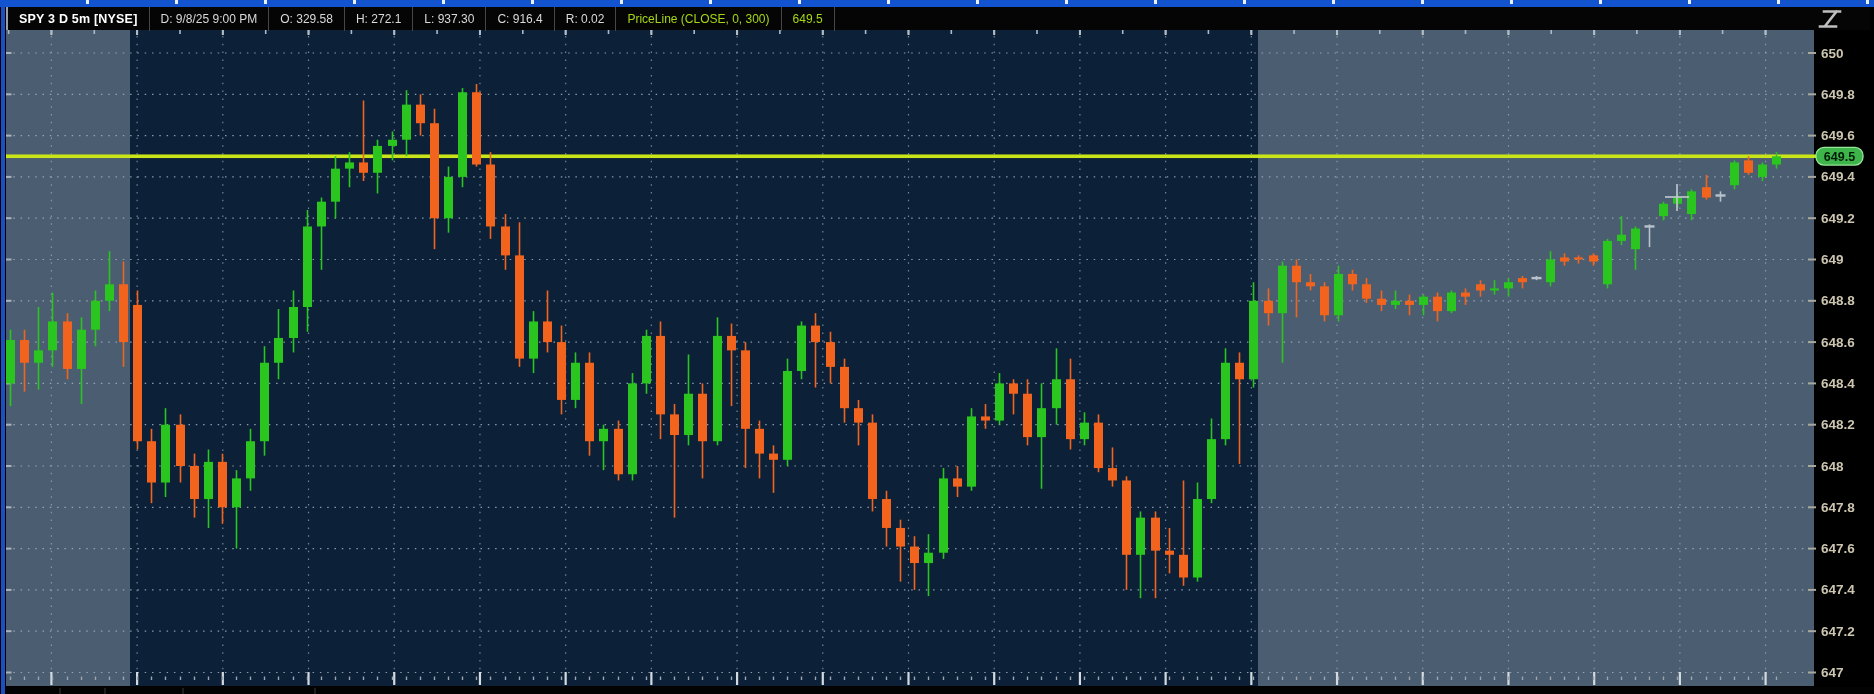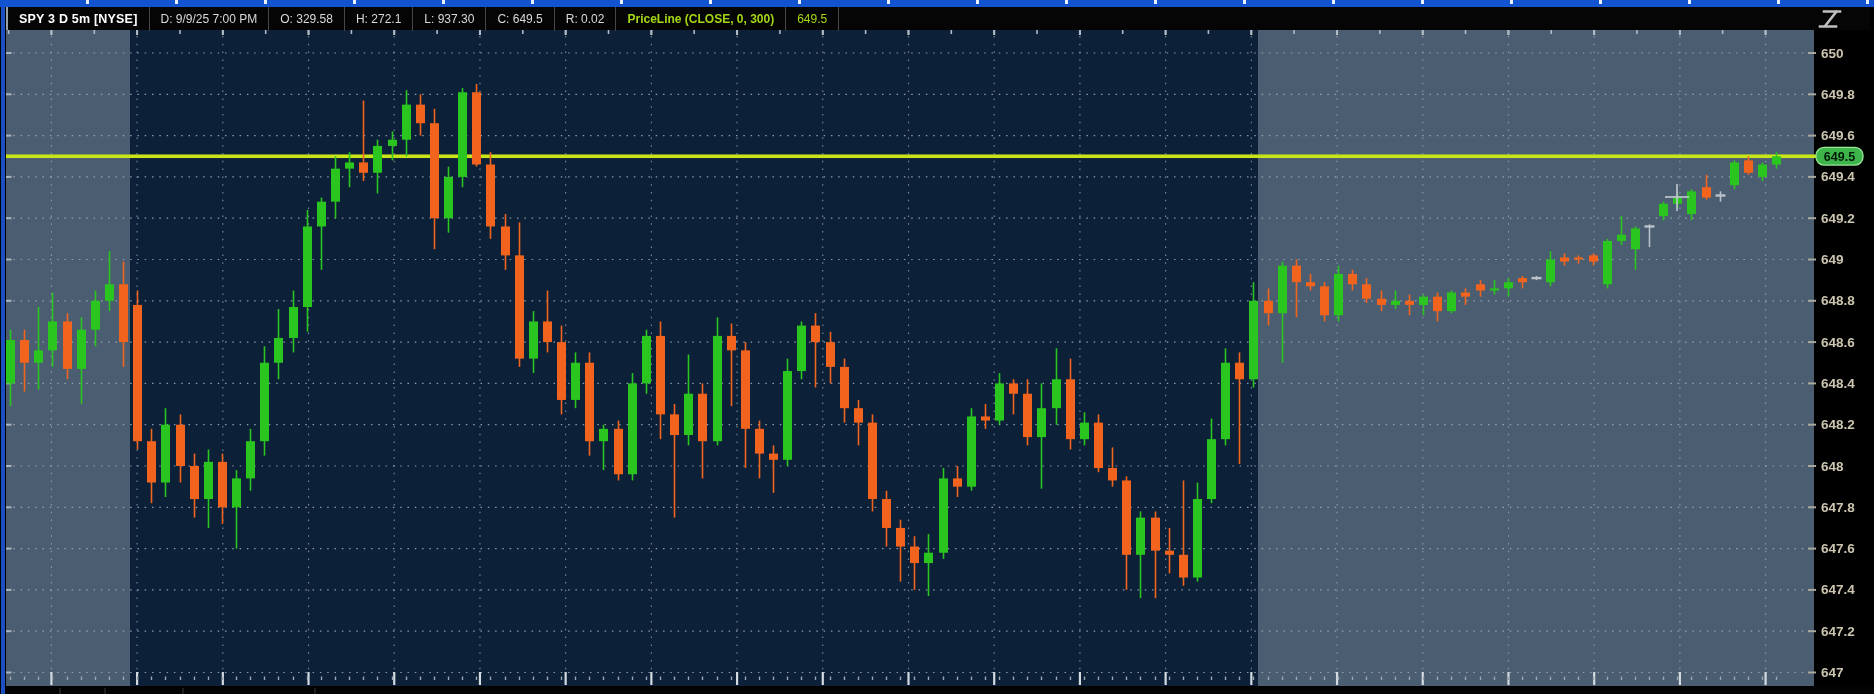--- a/index.html
+++ b/index.html
@@ -589,22 +589,22 @@
       <text x="1839.5" y="160.75" fill="#001b06" font-size="12.5" font-weight="700" text-anchor="middle">649.5</text>
       <rect x="0" y="687" width="1874" height="7" fill="#030303"></rect>
       <line x1="60" y1="688" x2="60" y2="694" stroke="#3a3a3a" stroke-width="1"></line>
       <line x1="105" y1="688" x2="105" y2="694" stroke="#3a3a3a" stroke-width="1"></line>
       <line x1="183" y1="688" x2="183" y2="694" stroke="#3a3a3a" stroke-width="1"></line>
       <line x1="315" y1="688" x2="315" y2="694" stroke="#3a3a3a" stroke-width="1"></line>
     </svg>
 
   <div class="header">
     <div class="cell sym">SPY 3 D 5m [NYSE]</div>
-    <div id="header-fields"><div class="cell">D: 9/9/25 7:00 PM</div><div class="cell">O: 329.58</div><div class="cell">H: 272.1</div><div class="cell">L: 937.30</div><div class="cell">C: 649.5</div><div class="cell">R: 0.02</div></div>
-    <div class="cell green" id="study-label" style="color: rgb(165, 214, 22); font-weight: bold;">PriceLine (CLOSE, 0, 300)</div>
+    <div id="header-fields"><div class="cell">D: 9/8/25 9:00 PM</div><div class="cell">O: 329.58</div><div class="cell">H: 272.1</div><div class="cell">L: 937.30</div><div class="cell">C: 916.4</div><div class="cell">R: 0.02</div></div>
+    <div class="cell green" id="study-label" style="color: rgb(165, 214, 22);">PriceLine (CLOSE, 0, 300)</div>
     <div class="cell green" id="study-value" style="color: rgb(165, 214, 22);">649.5</div>
   </div>
 
   <div class="hicon">
     <svg width="26" height="20" viewBox="0 0 26 20">
       <path d="M7 2.5 H23 M19.5 2.5 L8.5 16.5 M3 17.5 H19" stroke="#bfbfbf" stroke-width="2.6" fill="none" stroke-linecap="square"></path>
     </svg>
   </div>
 </div>
 

